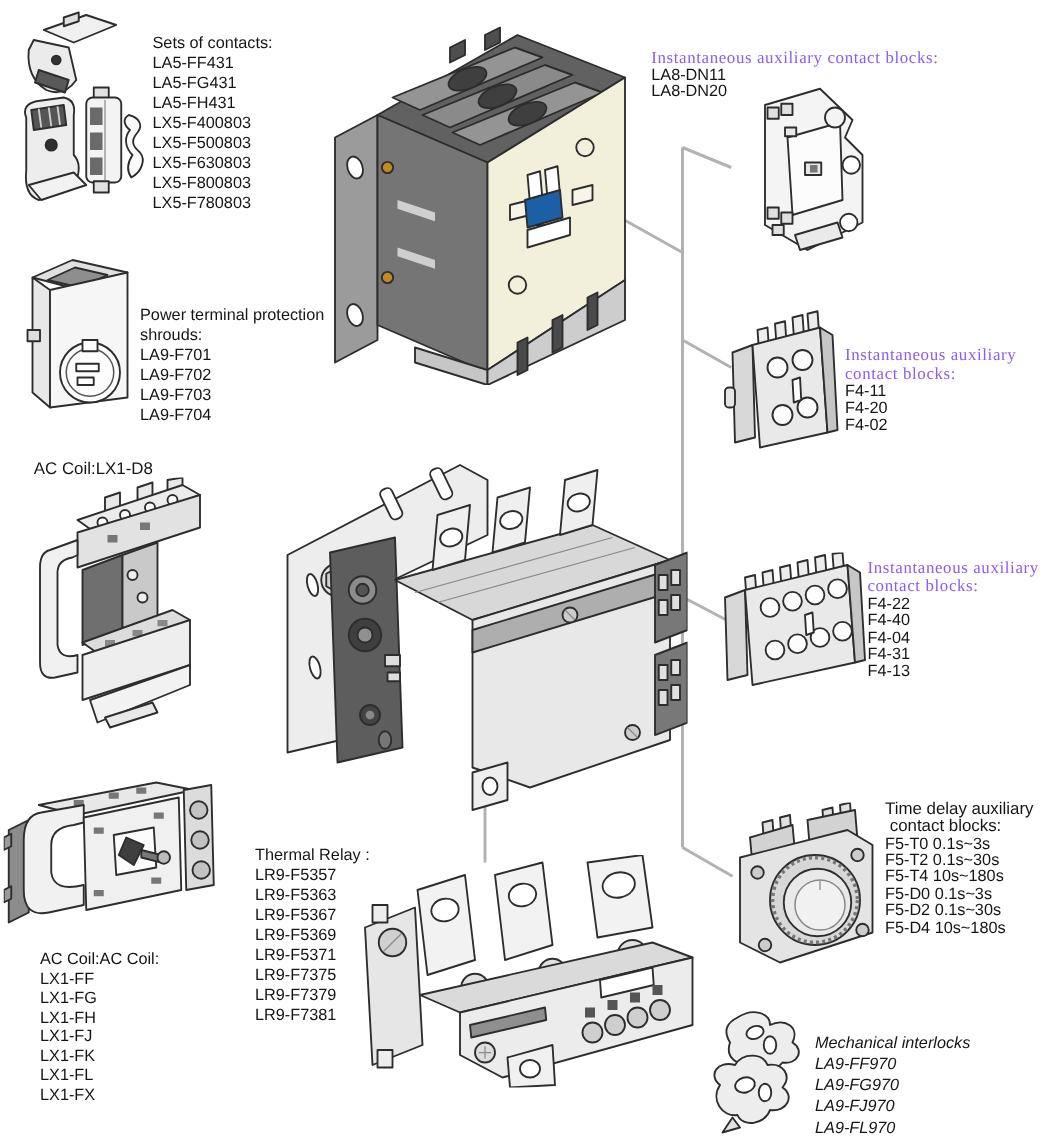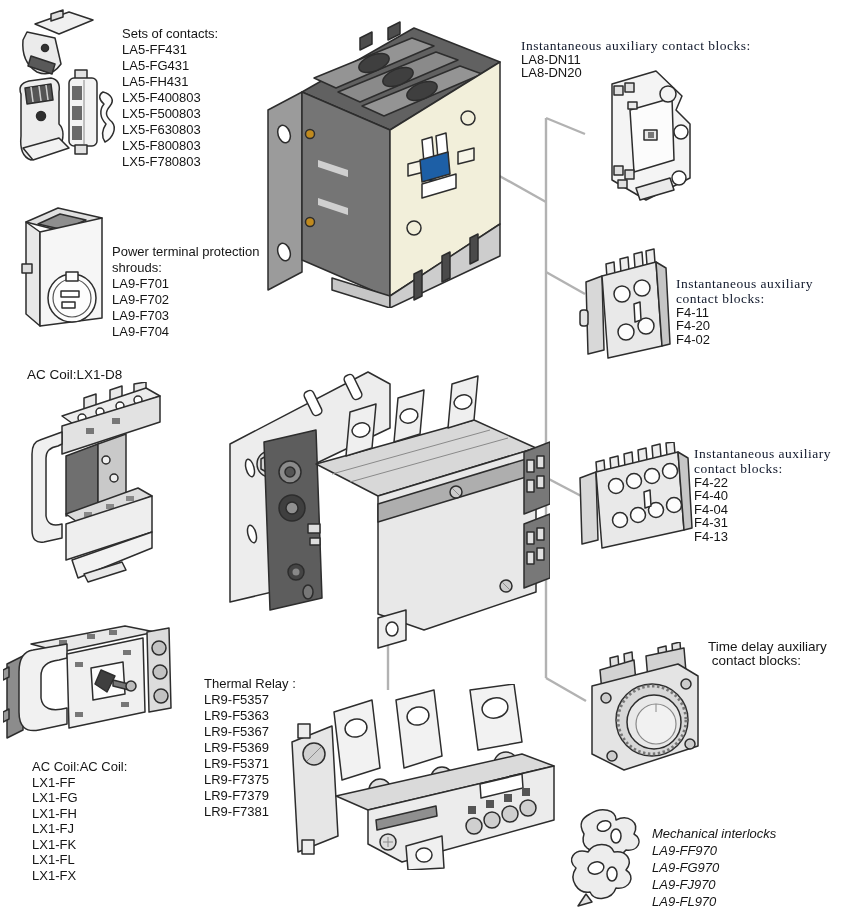--- a/index.html
+++ b/index.html
@@ -10,21 +10,21 @@
   .abs{position:absolute;}
   .list .pn{white-space:pre;}
   .fs13{font-size:13px;}
   .lh16 .pn,.lh16 .tl{line-height:16px;}
   .lh155 .pn,.lh155 .tl{line-height:15.5px;}
   .lh17 .pn,.lh17 .tl{line-height:17px;font-style:italic;}
   .lh13 .pn{line-height:13.4px;}
   .tl{white-space:pre;}
   .serif-head{
     font-family:"Liberation Serif",serif;font-size:13.5px;line-height:15px;
-    letter-spacing:.5px;color:#0f172a;white-space:pre;
+    letter-spacing:.5px;color:#8b5cf6;white-space:pre;
   }
   .sans-head{font-size:13.5px;line-height:13.8px;white-space:pre;}
   .cols{display:flex;}
   svg .o{stroke:#2d2d2d;stroke-width:1.5;stroke-linejoin:round;stroke-linecap:round;}
   svg .thin{stroke:#8a8a8a;stroke-width:1;}
 </style>
 </head>
 <body>
 
 <div id="canvas">
@@ -436,20 +436,28 @@
         <div class="pn">F4-40</div>
         <div class="pn">F4-04</div>
         <div class="pn">F4-31</div>
         <div class="pn">F4-13</div>
       </div>
   </div>
 
   <div class="abs list fs13 lh13" style="left:708px;top:640px;">
     <div class="sans-head">Time delay auxiliary</div>
     <div class="sans-head"> contact blocks:</div>
+    <div>
+        <div class="pn">F5-T0 0.1s~3s</div>
+        <div class="pn">F5-T2 0.1s~30s</div>
+        <div class="pn">F5-T4 10s~180s</div>
+        <div class="pn">F5-D0 0.1s~3s</div>
+        <div class="pn">F5-D2 0.1s~30s</div>
+        <div class="pn">F5-D4 10s~180s</div>
+      </div>
   </div>
 
   <div class="abs list fs13 lh17" style="left:652px;top:825px;">
     <div class="tl">Mechanical interlocks</div>
     <div>
         <div class="pn">LA9-FF970</div>
         <div class="pn">LA9-FG970</div>
         <div class="pn">LA9-FJ970</div>
         <div class="pn">LA9-FL970</div>
       </div>

